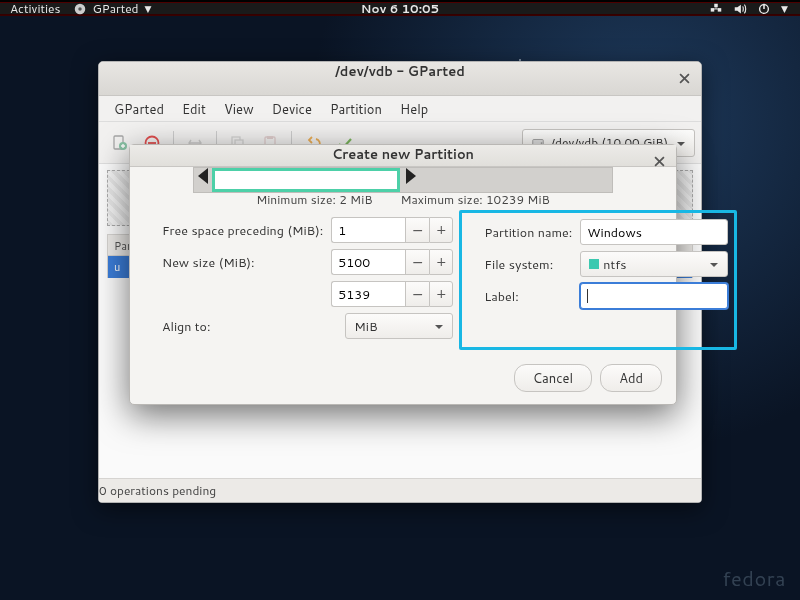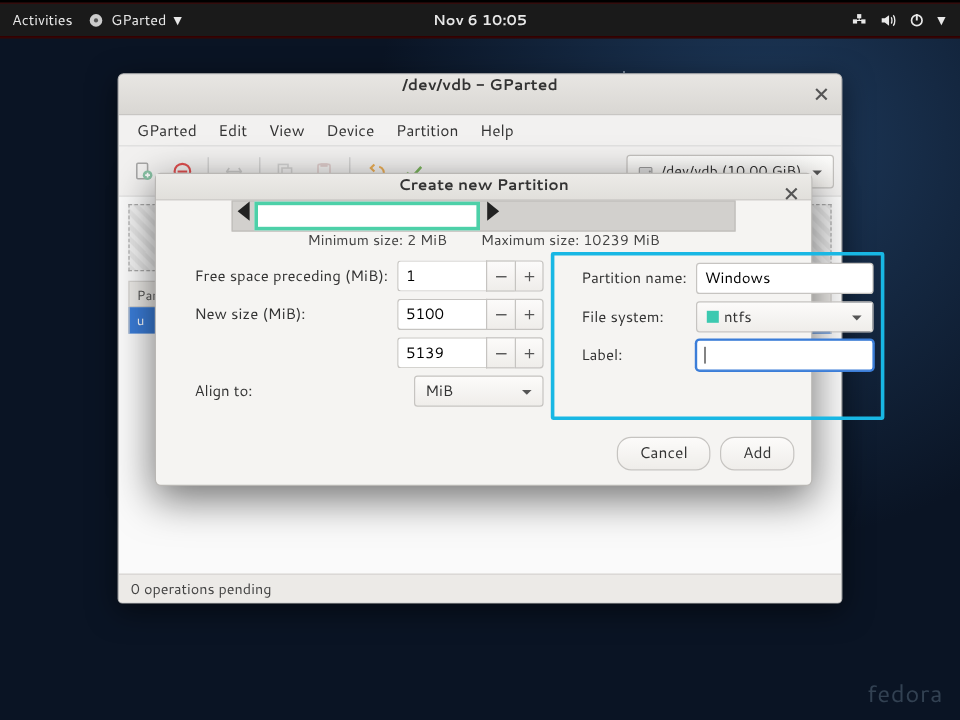--- a/index.html
+++ b/index.html
@@ -12,21 +12,21 @@
       radial-gradient(ellipse 900px 500px at 50% 150%, #b9d7e8 0%, #6fa1c4 12%, #1a3553 30%, #0a1930 48%, transparent 60%),
       radial-gradient(ellipse 600px 600px at 80% 20%, #1e3a5c 0%, transparent 55%),
       radial-gradient(circle at 15% 80%, #ffffff 0 1px, transparent 1px),
       radial-gradient(circle at 30% 15%, #ffffff 0 1px, transparent 1px),
       radial-gradient(circle at 65% 10%, #ffffff 0 1px, transparent 1px),
       #0a1424;
   }
 
   
   .topbar {
-    position:absolute; top:0; left:0; right:0; height:32px;
+    position:absolute; top:0; left:0; right:0; height:16px;
     background:#1a1a1a; border-top:2px solid #000; border-bottom:1px solid #3a0000;
     color:#e8e8e8; font-size:12px; display:flex; align-items:center;
     box-shadow: inset 0 1px 0 #4d0000, inset 0 -1px 0 #300;
   }
   .topbar .left{display:flex;align-items:center;gap:12px;padding-left:10px;}
   .topbar .center{position:absolute;left:50%;transform:translateX(-50%);font-weight:600;}
   .topbar .right{margin-left:auto;display:flex;gap:10px;padding-right:12px;align-items:center;}
   .topbar .app{display:flex;align-items:center;gap:6px;}
   .topbar .tri{font-size:9px;}
   .topbar svg{fill:#e8e8e8;}
@@ -57,21 +57,21 @@
   }
   .devsel::after{content:"";position:absolute;right:9px;top:12px;border:4px solid transparent;border-top-color:#555;}
 
   .content{flex:1;position:relative;background:#fafafa;}
   .diskbar{position:absolute;left:8px;right:8px;top:6px;height:56px;border:1px dashed #aaa;background:repeating-linear-gradient(45deg,#e8e8e8 0 4px,#f4f4f4 4px 8px);}
   .plist{position:absolute;left:8px;right:8px;top:70px;}
   .plist-head{background:#eceae7;border:1px solid #d5d3d0;height:22px;font-size:11px;color:#555;padding:3px 6px;}
   .plist-row{background:#3b7dd8;color:#fff;height:22px;font-size:11px;padding:3px 6px;border-left:1px solid #d5d3d0;border-right:1px solid #d5d3d0;}
 
   .status{position:absolute;left:0;right:0;bottom:0;height:24px;border-top:1px solid #d6d4d1;
-    background:#eceae7;display:flex;align-items:center;padding:0 10px;font-size:12px;color:#444;}
+    background:#eceae7;display:flex;align-items:center;padding:0 0;font-size:12px;color:#444;}
 
   
   .modal{
     position:absolute; left:129px; top:144px; width:548px; height:261px;
     background:#f5f4f2; border:1px solid #b9b7b4; border-radius:5px;
     box-shadow:0 10px 34px rgba(0,0,0,.55);
     display:flex;flex-direction:column;
   }
   .modal .titlebar{background:linear-gradient(#ecebe8,#e1dfdb);}
   .slider-row{height:40px;display:flex;align-items:center;justify-content:center;position:relative;}

